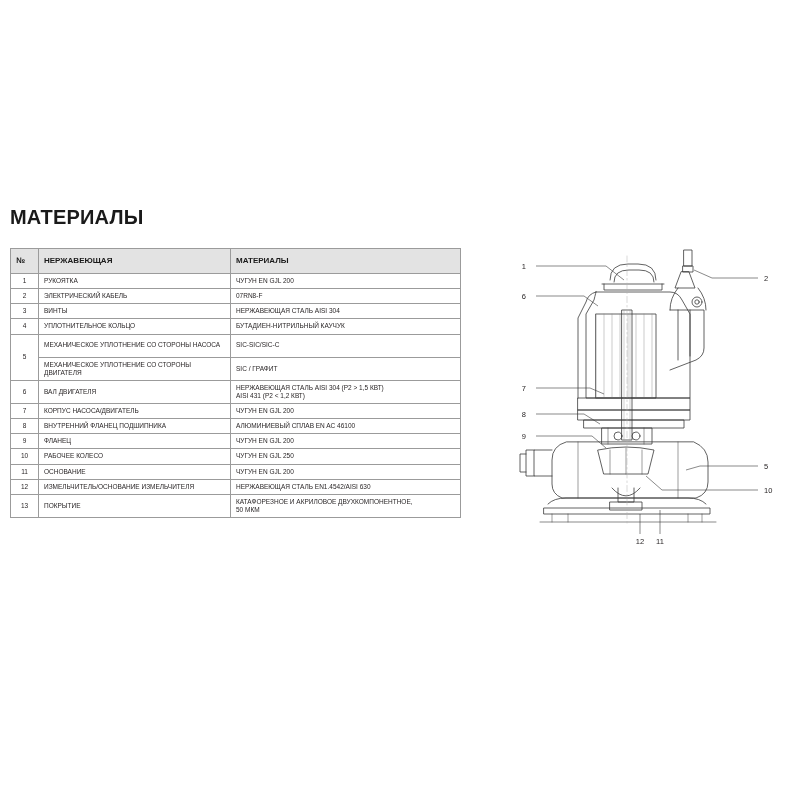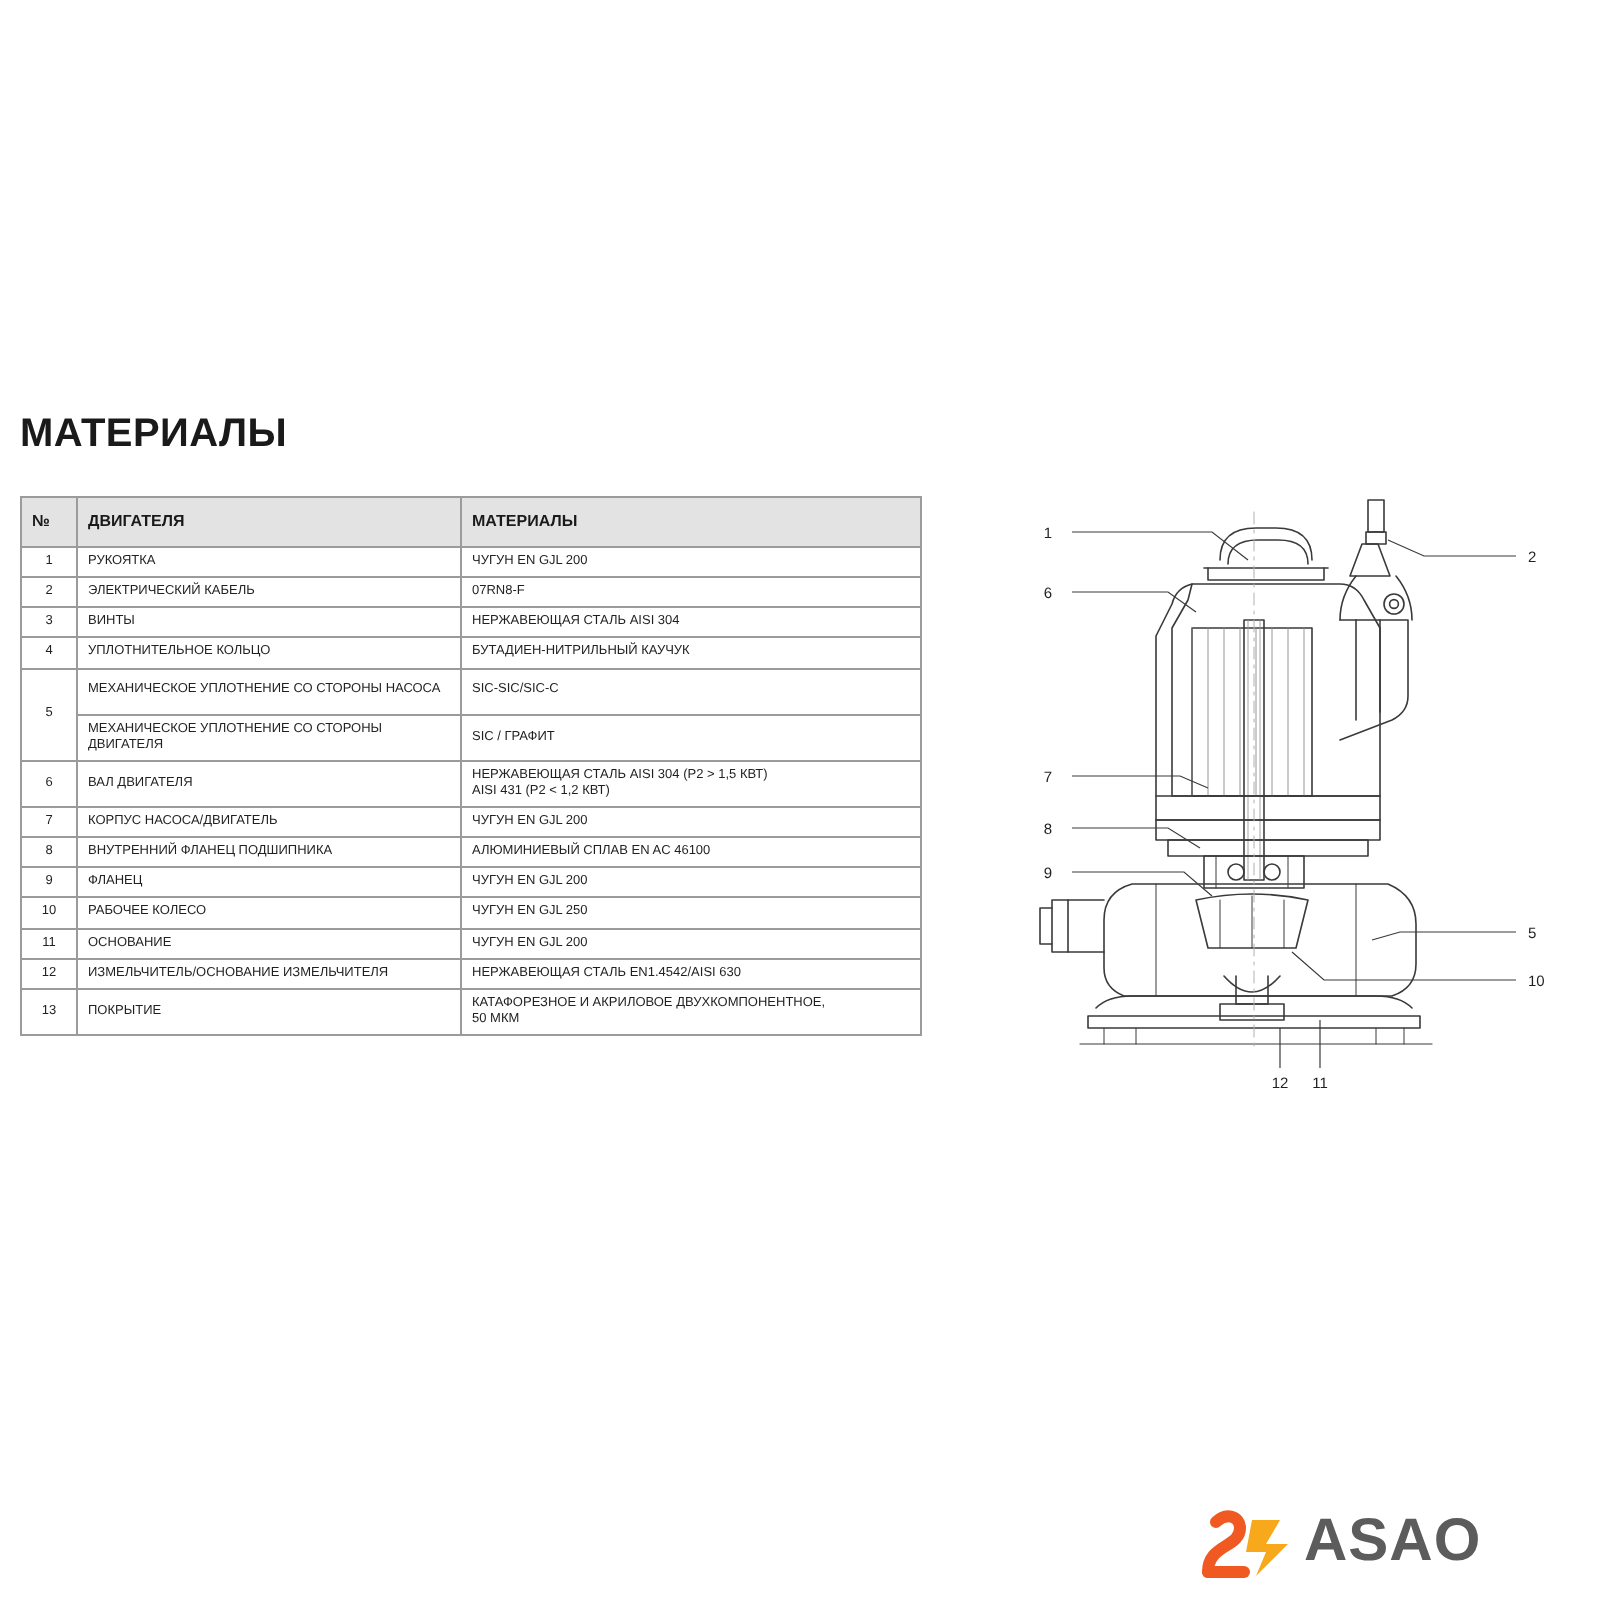--- a/index.html
+++ b/index.html
@@ -125,21 +125,21 @@
 
   <table class="materials-table">
     <colgroup>
       <col class="col-num">
         <col class="col-comp">
         <col class="col-mat">
     </colgroup>
     <thead>
       <tr>
         <th>№</th>
-        <th>ДВИГАТЕЛЯ</th>
+        <th>НЕРЖАВЕЮЩАЯ</th>
         <th>МАТЕРИАЛЫ</th>
       </tr>
     </thead>
     <tbody>
       <tr>
         <td class="cell-num">1</td>
         <td class="cell-comp">РУКОЯТКА</td>
         <td class="cell-mat">ЧУГУН EN GJL 200</td>
       </tr>
       <tr>
@@ -297,24 +297,14 @@
         <text class="callout-num" x="34" y="181" text-anchor="end">8</text>
         <text class="callout-num" x="34" y="203" text-anchor="end">9</text>
         <text class="callout-num" x="272" y="233">5</text>
         <text class="callout-num" x="272" y="257">10</text>
         <text class="callout-num" x="148" y="308" text-anchor="middle">12</text>
         <text class="callout-num" x="168" y="308" text-anchor="middle">11</text>
       </g>
     </svg>
   </div>
 
-  <div class="logo">
-    <div class="logo-mark">
-      <svg width="46" height="40" viewBox="0 0 46 40" xmlns="http://www.w3.org/2000/svg">
-        <path d="M4 34 C4 20 20 22 20 12 C20 6 13 4 8 9" fill="none" stroke="#f05a22" stroke-width="6" stroke-linecap="round"></path>
-        <path d="M4 34 H22" fill="none" stroke="#f05a22" stroke-width="6" stroke-linecap="round"></path>
-        <path d="M26 8 L40 8 L33 20 L44 20 L28 36 L33 24 L23 24 Z" fill="#f7a81b"></path>
-      </svg>
-    </div>
-    <div class="logo-text">ASAO</div>
-  </div>
 
 </div>
 
 </body></html>

